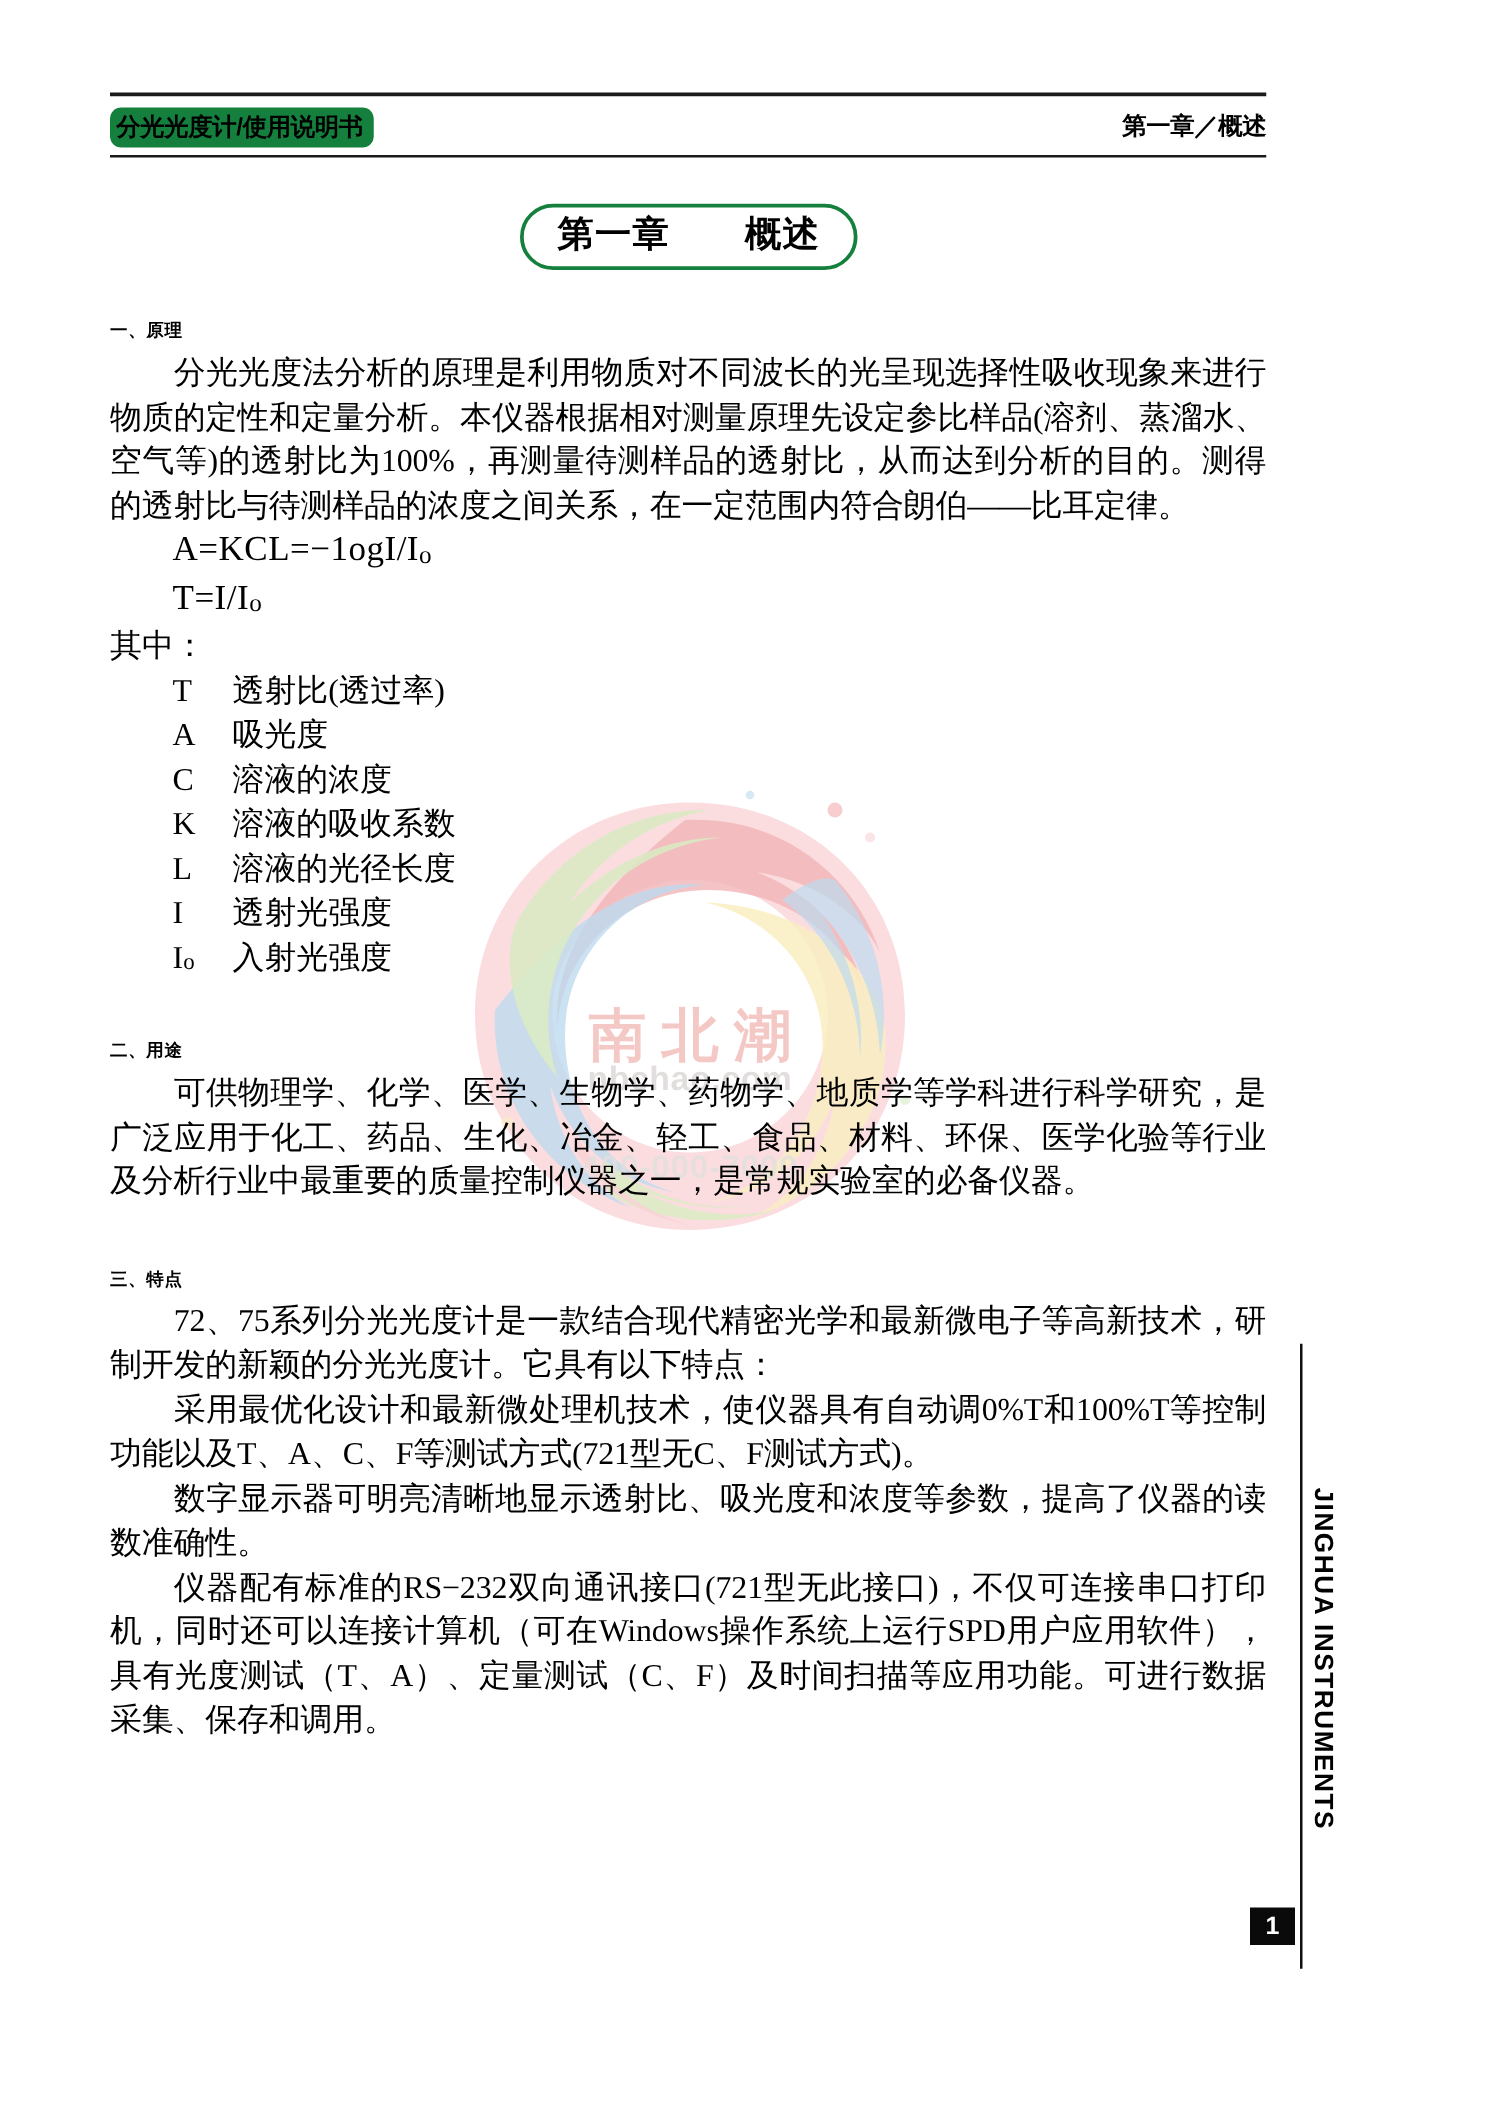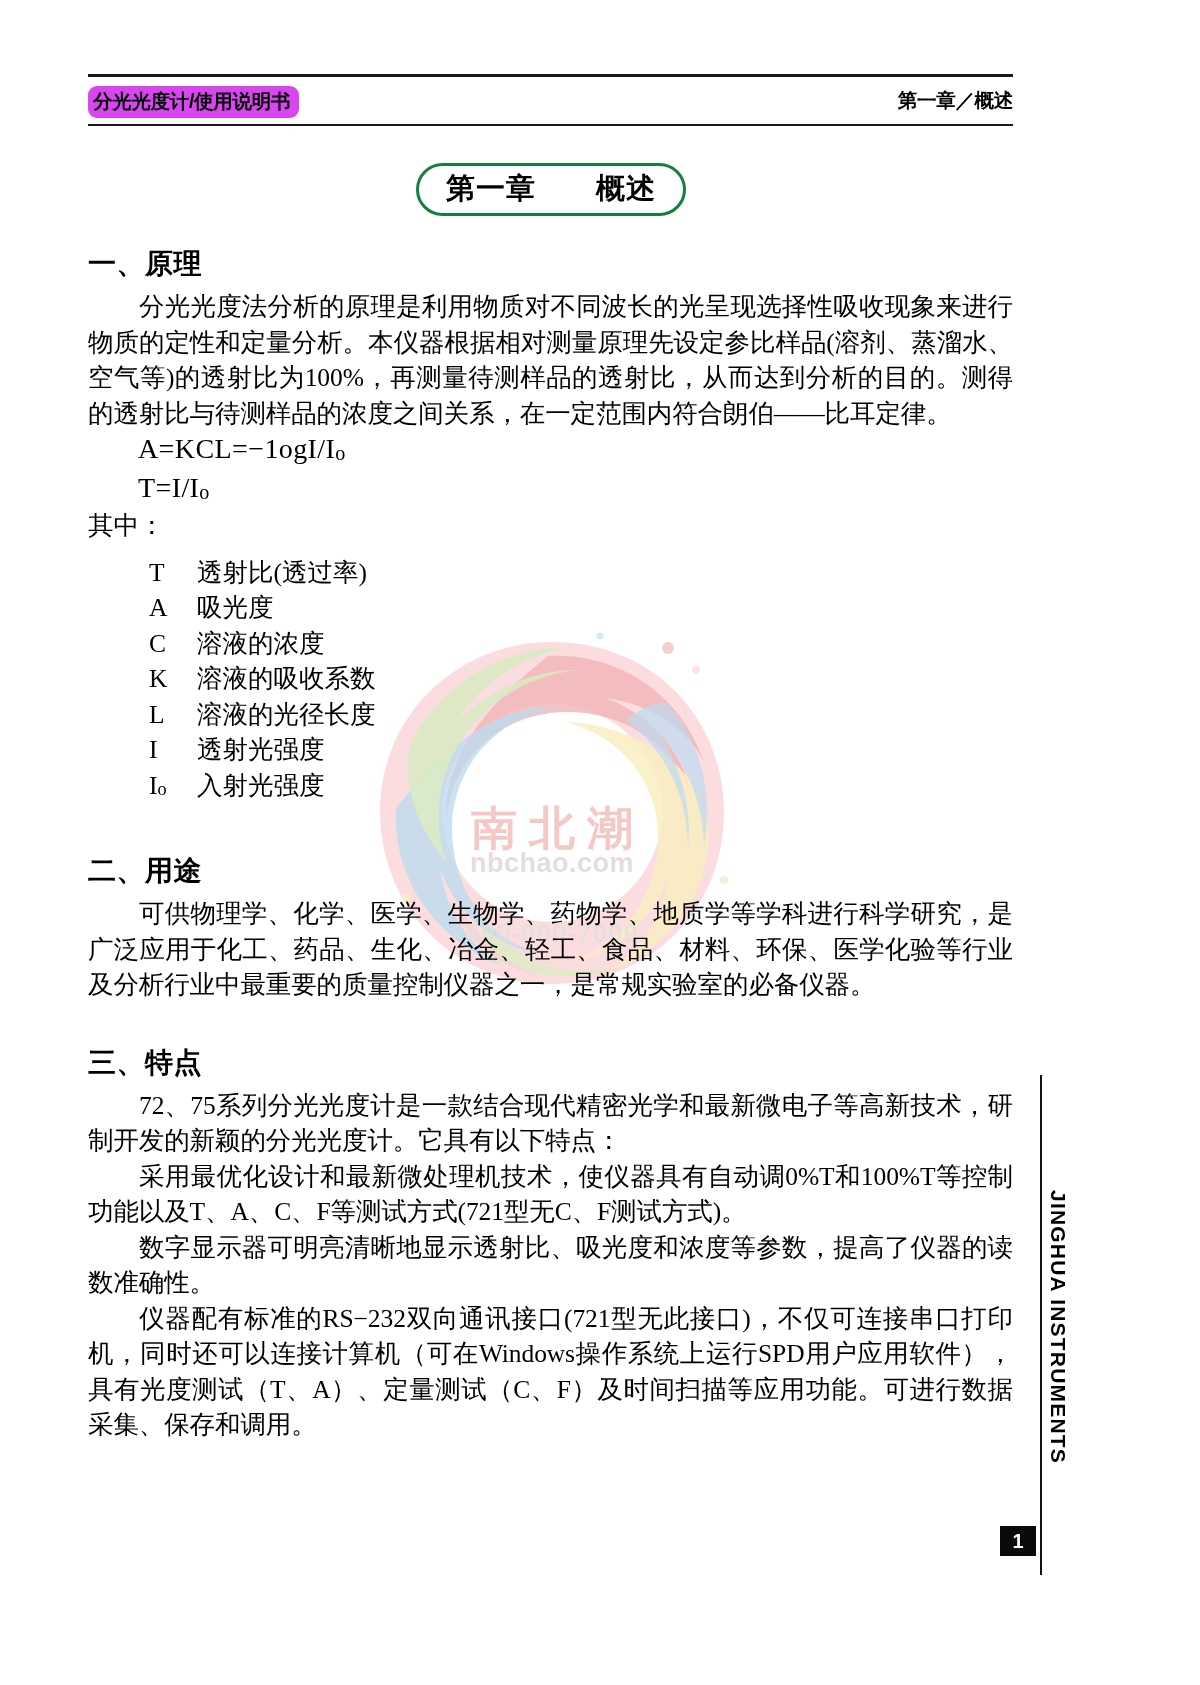--- a/index.html
+++ b/index.html
@@ -37,21 +37,21 @@
     left: 0; bottom: 0;
     width: 100%;
     height: 2px;
     background: #1a1a1a;
   }
   .header .hdr-left {
     position: absolute;
     left: 0;
     top: 12px;
     padding: 2px 9px 3px 5px;
-    background: #d946ef;
+    background: #15803d;
     border-radius: 9px;
     font-family: "Liberation Sans", "DejaVu Sans", sans-serif;
     font-weight: bold;
     font-size: 19.5px;
     letter-spacing: -0.3px;
     white-space: nowrap;
   }
   .header .hdr-right {
     position: absolute;
     right: 0;
@@ -140,23 +140,23 @@
   
   .content {
     position: absolute;
     left: 88px;
     top: 244px;
     width: 925px;
   }
   .sec-head {
     font-family: "Liberation Sans", "DejaVu Sans", sans-serif;
     font-weight: bold;
-    font-size: 28px;
+    font-size: 14px;
     letter-spacing: 0.5px;
-    margin: 1px 0 6px 0;
+    margin: 12px 0 6px 0;
   }
   .para {
     font-size: 25.5px;
     line-height: 35.5px;
     text-align: justify;
     text-justify: inter-ideograph;
     margin: 0;
     letter-spacing: -0.1px;
   }
   .para.indent { text-indent: 2em; }
@@ -173,21 +173,21 @@
     vertical-align: baseline;
     position: relative;
     top: 0.10em;
   }
   .whereline {
     font-size: 25.5px;
     line-height: 35.5px;
     margin: 0;
   }
   .deflist {
-    margin: 11px;
+    margin: 0;
     padding: 0;
     list-style: none;
   }
   .deflist li {
     font-size: 25.5px;
     line-height: 35.5px;
     padding-left: 50px;
     white-space: pre;
   }
   .deflist .sym {

